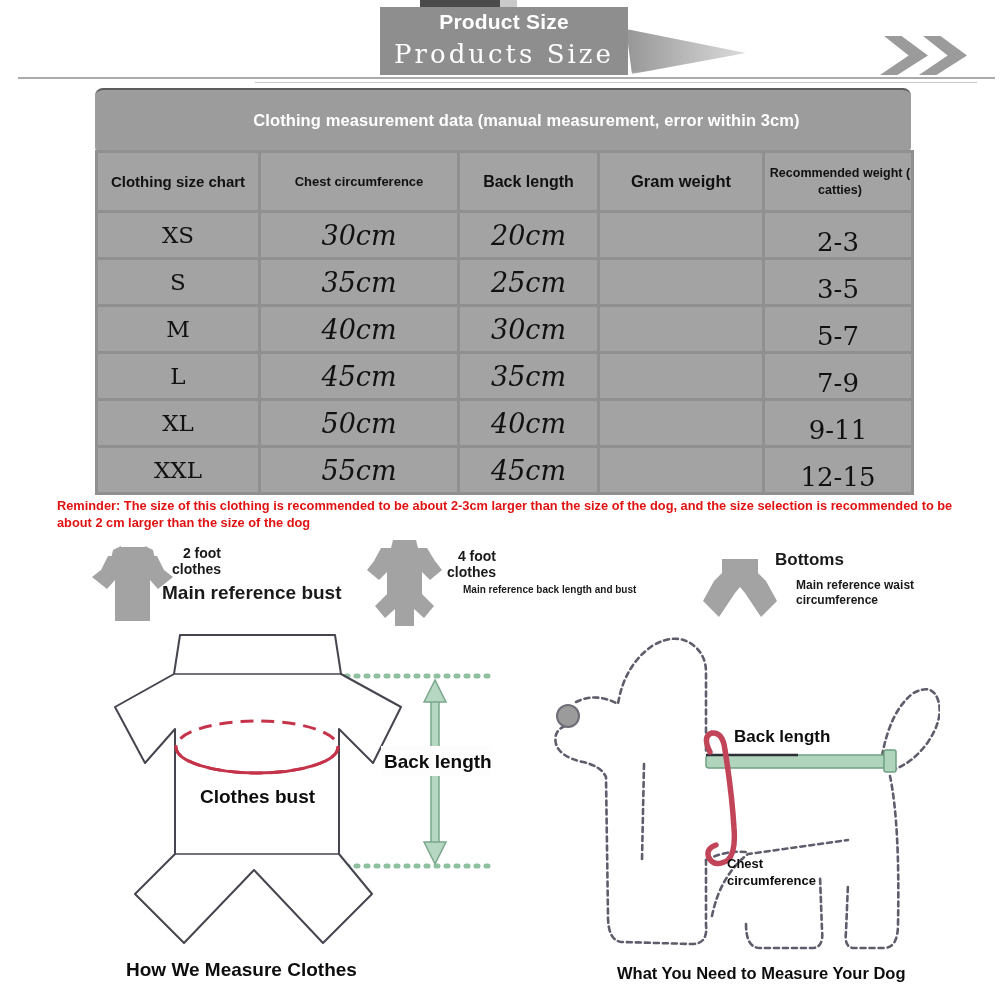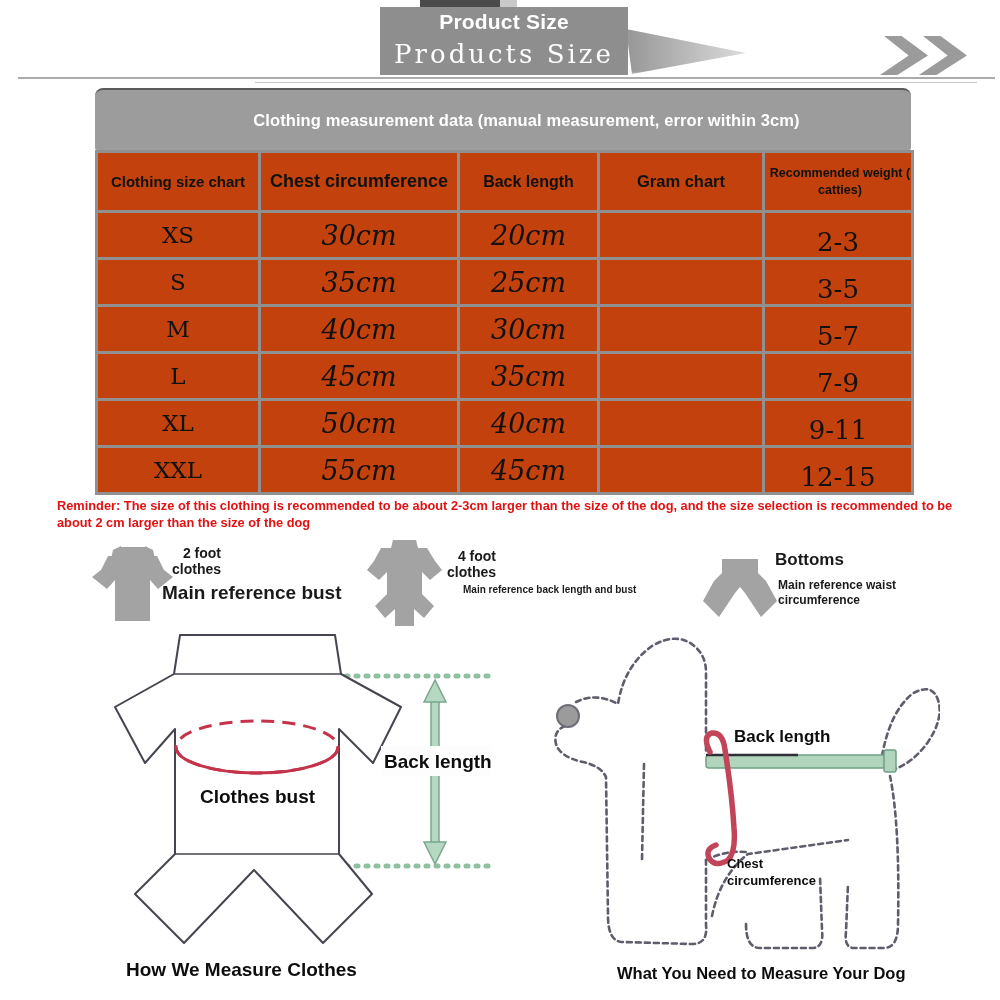--- a/index.html
+++ b/index.html
@@ -22,43 +22,43 @@
   .chevrons { left:889px; top:36px; display:flex; z-index:2; }
   .chev { width:46px; height:39px; background:#9b9b9b; margin-left:-7px; transform:skewX(-6deg);
           clip-path:polygon(0 0, 38% 0, 100% 50%, 38% 100%, 0 100%, 58% 50%); }
 
   
   .band { left:95px; top:88px; width:816px; height:62px; background:#9c9c9c;
           border-radius:8px 8px 2px 2px; border-top:2px solid #5c5c5c;
           display:flex; align-items:center; justify-content:center;padding-left:47px; }
   .band-text { color:#fff; font-weight:bold; font-size:16.5px; letter-spacing:0.1px; }
   table.size-table { left:95px; top:150px; width:816px; border-collapse:collapse; table-layout:fixed; position:absolute; }
-  table.size-table td, table.size-table th { border:3px solid #909090; background:#c2410c; text-align:center; color:#111; }
+  table.size-table td, table.size-table th { border:3px solid #909090; background:#a3a3a3; text-align:center; color:#111; }
   table.size-table tr.head-row { height:60px; }
   table.size-table tr.data-row { height:47px; }
   .th-size { font-size:15px; font-weight:bold; }
-  .th-chest { font-size:18px; font-weight:bold; line-height:1.35; }
+  .th-chest { font-size:13px; font-weight:bold; line-height:1.35; }
   .th-back { font-size:16px; font-weight:bold; }
   .th-gram { font-size:16.5px; font-weight:bold; }
   .th-reco { font-size:12.5px; font-weight:bold; text-align:left; padding-left:4px; line-height:1.3; }
   .size-cell { font-family:"DejaVu Serif", serif; font-size:23px; }
   .val-cell { font-family:"DejaVu Serif", serif; font-size:27px;font-style:italic; }
   .weight-cell { font-family:"DejaVu Serif", serif; font-size:26px; vertical-align:bottom; line-height:1.02; padding-bottom:1px; }
 
   .reminder { left:57px; top:498px; width:908px; color:#e01212; font-weight:bold; font-size:12.8px; line-height:1.3; }
 
   
   .legend-label { font-size:14px; font-weight:bold; color:#1a1a1a; line-height:1.15;text-align:right; }
   .legend-desc { font-weight:bold; color:#1a1a1a; }
   .desc-a { left:162px; top:582px; font-size:19px; }
   .desc-b { left:440px; top:584px; font-size:10px;margin-left:23px; }
   .lbl-a { left:172px; top:545px; }
   .lbl-b { left:447px; top:548px; }
   .lbl-c { left:775px; top:550px; font-size:17px; font-weight:bold; color:#1a1a1a; }
-  .desc-c { left:778px; top:578px; font-size:12px; line-height:1.25; }
+  .desc-c { left:796px; top:578px; font-size:12px; line-height:1.25; }
 
   .diagram-title { font-weight:bold; color:#0d0d0d; }
   .title-clothes { left:126px; top:959px; font-size:19px; }
   .title-dog { left:617px; top:964px; font-size:16.5px; }
 
   svg text { font-family:"Liberation Sans", sans-serif; }
 </style>
 </head>
 <body>
 
@@ -90,21 +90,21 @@
         <col style="width:199px">
         <col style="width:140px">
         <col style="width:165px">
         <col style="width:149px">
       </colgroup>
     <tbody>
         <tr class="head-row">
       <th class="th-size">Clothing size chart</th>
       <th class="th-chest">Chest circumference</th>
       <th class="th-back">Back length</th>
-      <th class="th-gram">Gram chart</th>
+      <th class="th-gram">Gram weight</th>
       <th class="th-reco">
         <div>Recommended weight (</div>
         <div>catties)</div>
       </th>
     </tr>
     <tr class="data-row">
       <td class="size-cell">XS</td>
       <td class="val-cell">30cm</td>
       <td class="val-cell">20cm</td>
       <td class="val-cell"></td>

